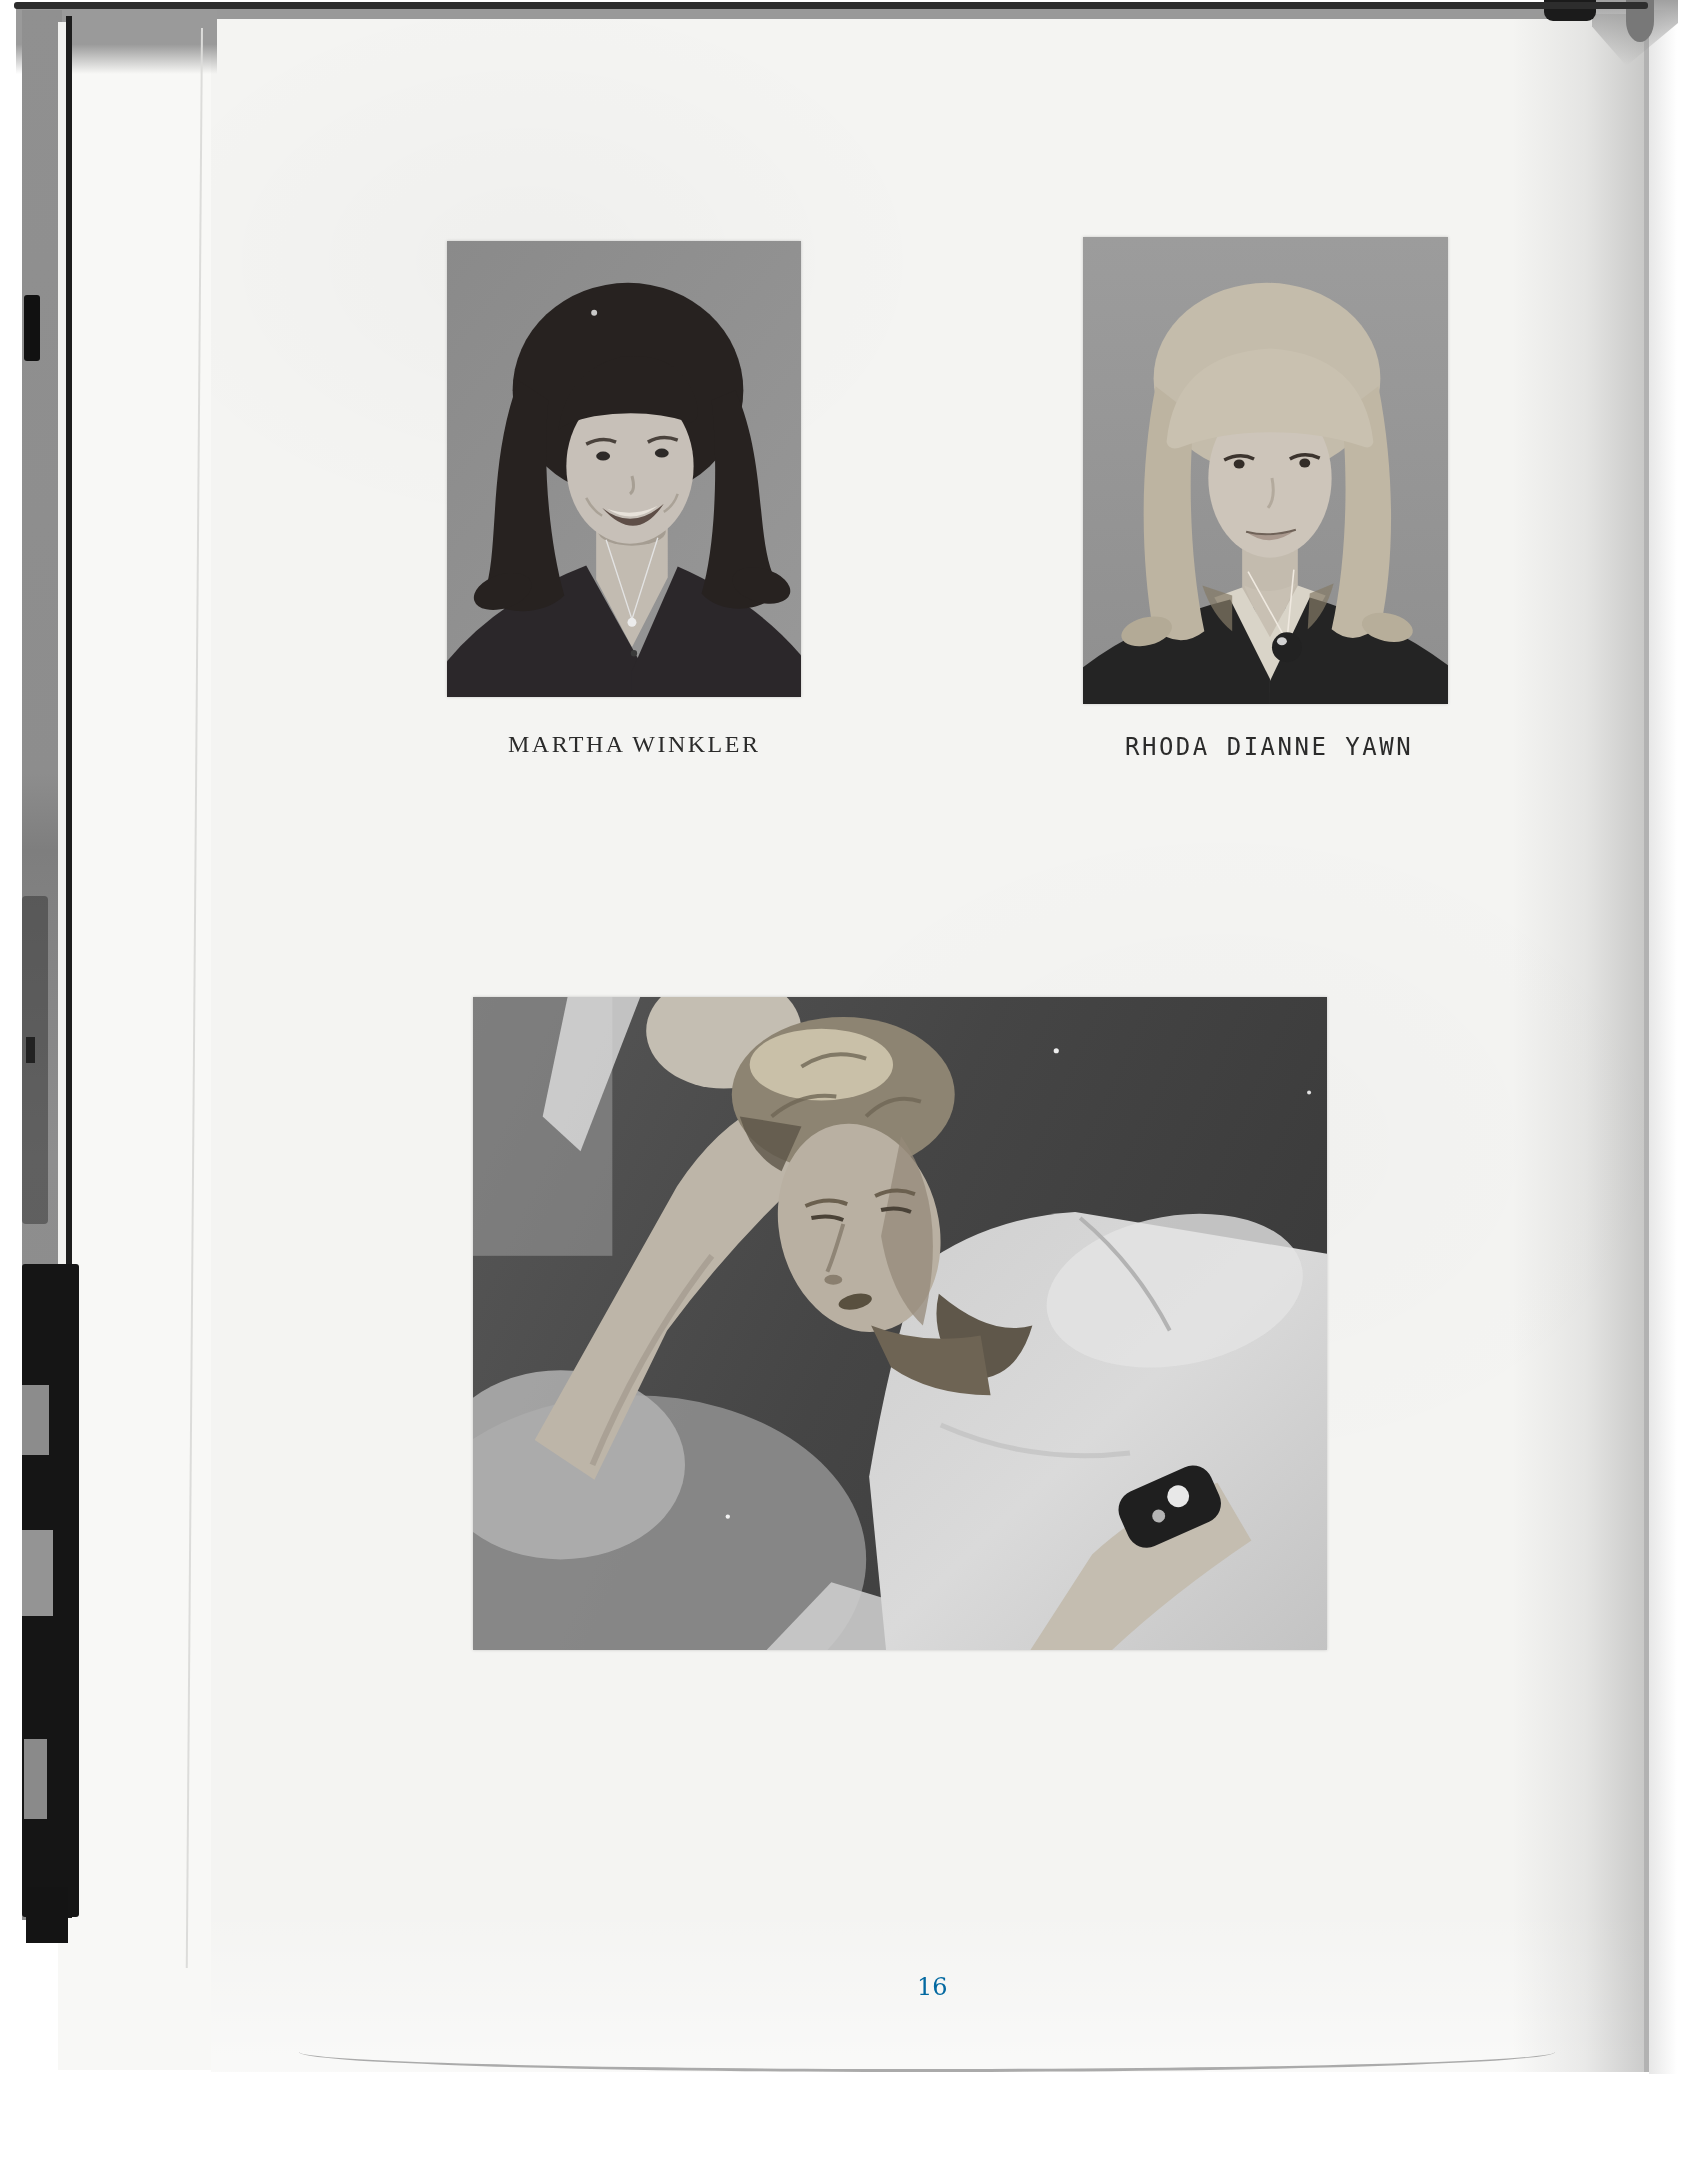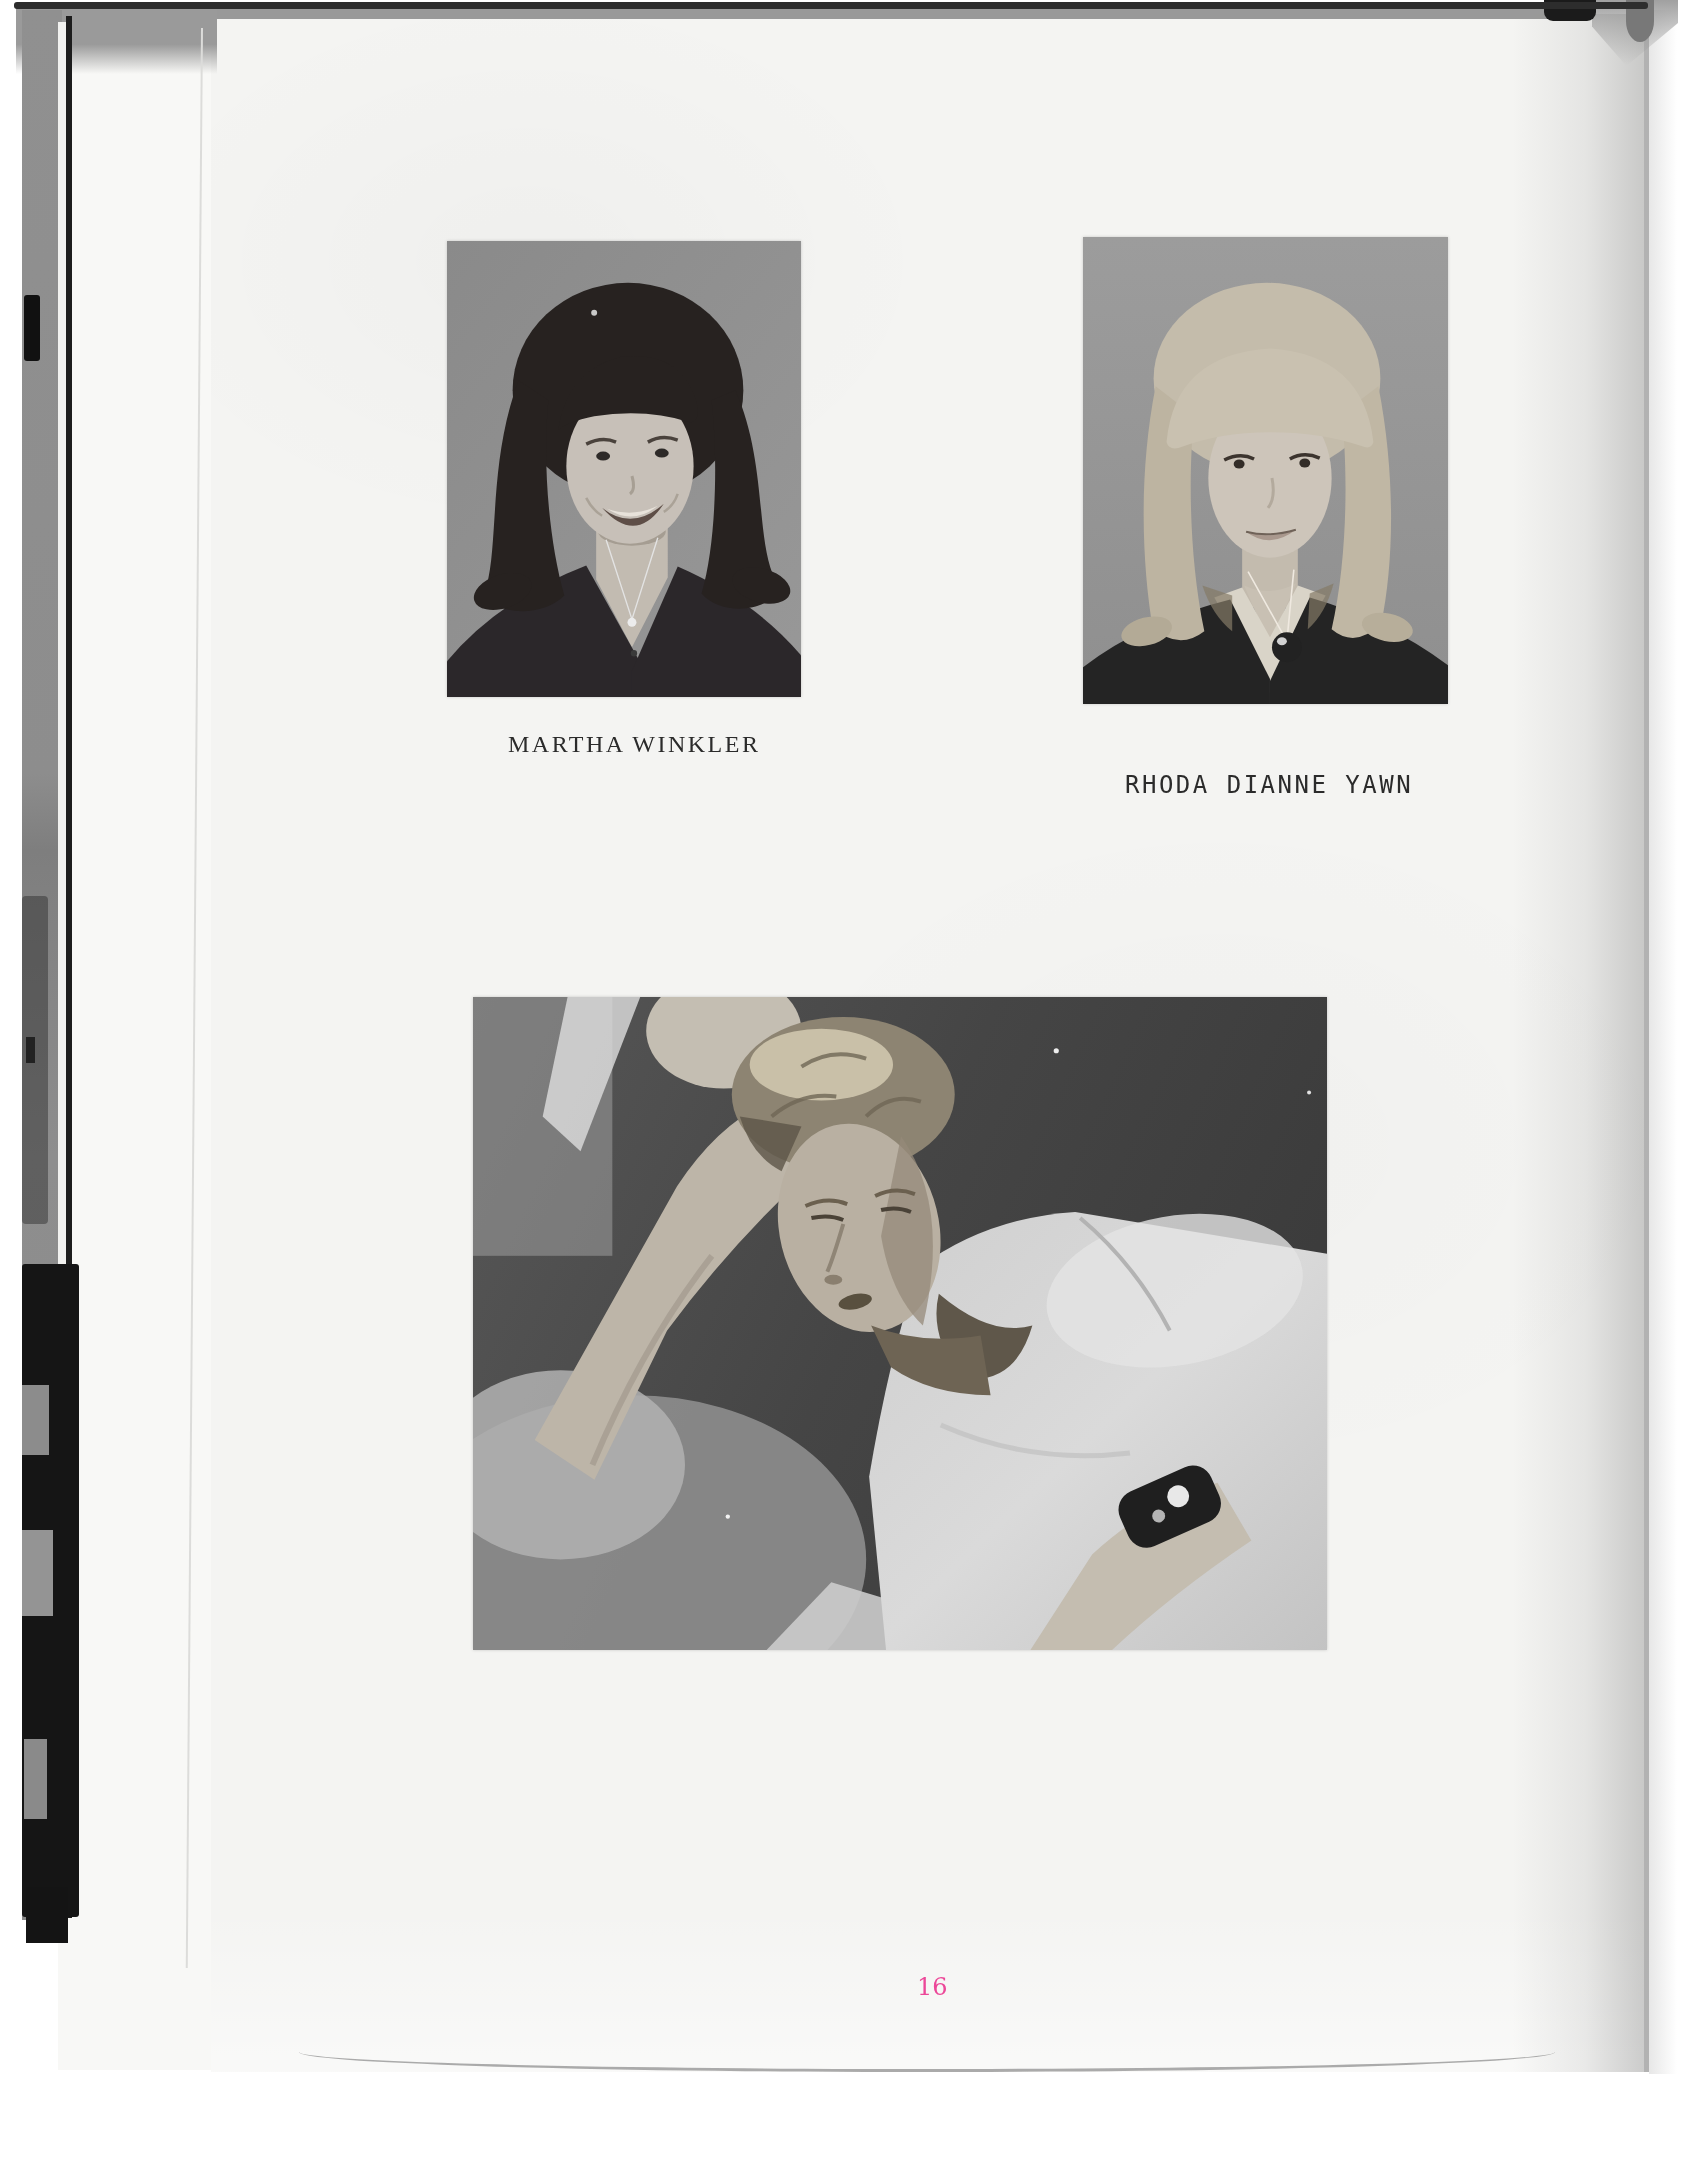--- a/index.html
+++ b/index.html
@@ -54,22 +54,22 @@
   .photo{box-shadow:0 0 3px rgba(0,0,0,0.18);}
   .photo svg{position:static;display:block;width:100%;height:100%;}
   .photo-portrait-1{left:447px;top:241px;width:354px;height:456px;}
   .photo-portrait-2{left:1083px;top:237px;width:365px;height:467px;}
   .photo-candid{left:473px;top:997px;width:854px;height:653px;}
 
   
   .portrait-label{font-family:"DejaVu Sans Mono",monospace;font-size:24px;letter-spacing:2.5px;
              color:#2b2b2b;white-space:nowrap;}
   .label-1{left:508px;top:731px;font-family:Liberation Serif, serif;}
-  .label-2{left:1125px;top:733px;margin-top:38px;}
-  .page-number{left:917px;top:1973px;font-family:"DejaVu Serif",serif;font-size:24px;color:#ec4899;}
+  .label-2{left:1125px;top:733px;}
+  .page-number{left:917px;top:1973px;font-family:"DejaVu Serif",serif;font-size:24px;color:#0369a1;}
 </style>
 </head>
 <body>
 
 <div id="scan">
 
   <div class="under-page"></div>
   <div class="main-page"></div>
   <div class="page-right-shadow"></div>
   <div class="page-right-edge"></div>

